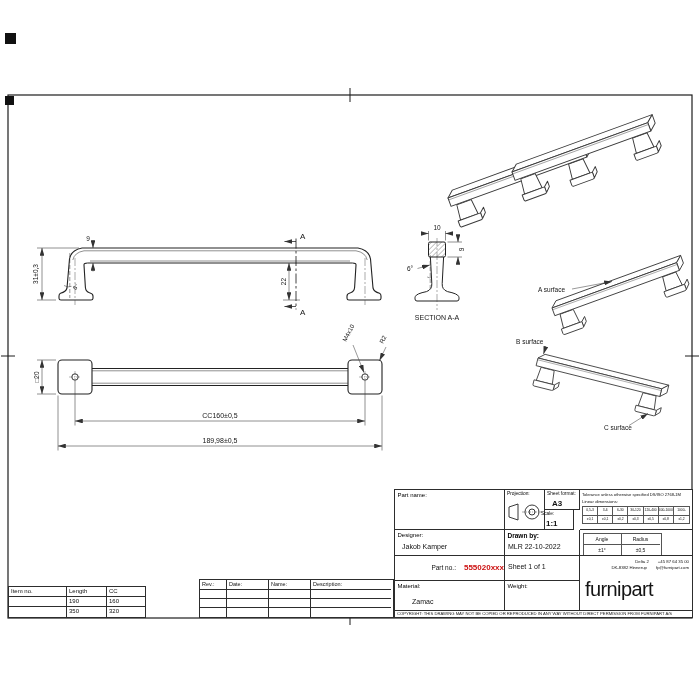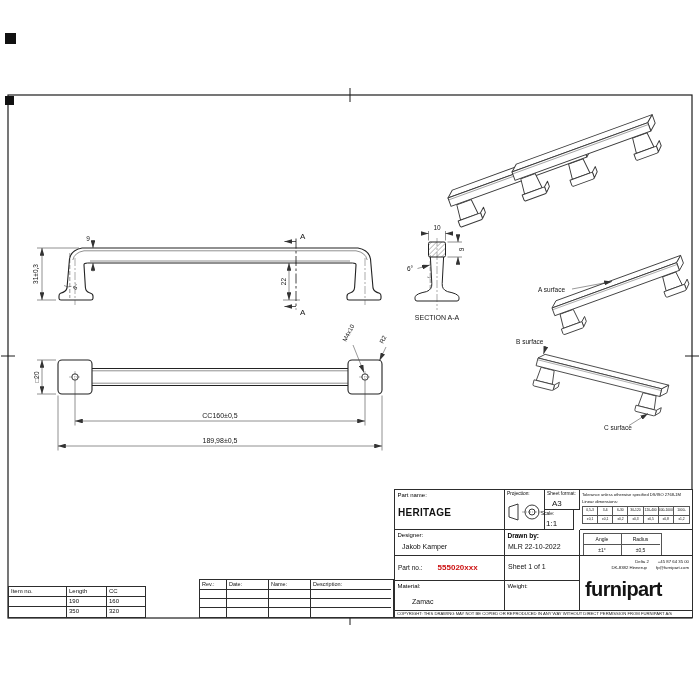--- a/index.html
+++ b/index.html
@@ -23,38 +23,38 @@
   .title-block{position:absolute;left:394px;top:489px;width:297px;height:127px;box-sizing:content-box;border:1px solid #2d2d2d;background:#fff;}
   .cell{position:absolute;border-right:1px solid #2d2d2d;border-bottom:1px solid #2d2d2d;overflow:hidden;box-sizing:border-box;}
   .cell.no-r{border-right:none}
   .cell.no-b{border-bottom:none}
   .lbl{font-size:6px;padding:1.5px 0 0 2.5px;color:#000;line-height:7px;}
   .lbl-b{font-weight:bold;font-size:6.5px;}
   .lbl-s{font-size:4.8px;padding:1px 0 0 2px;line-height:5.5px;}
   .val-partname{font-size:10px;font-weight:bold;letter-spacing:.3px;padding:8px 0 0 3px;}
   .val{font-size:7px;padding:4px 0 0 7px;}
   .val-c{font-size:7px;padding:8px 0 0 17px;}
-  .val-fmt{font-size:8px;font-weight:normal;padding:2px 0 0 7px;}
-  .partno-line{display:flex;align-items:baseline;gap:15px;padding:7px 0 0 3px;}
+  .val-fmt{font-size:8px;font-weight:bold;padding:2px 0 0 7px;}
+  .partno-line{display:flex;align-items:baseline;gap:8px;padding:7px 0 0 3px;justify-content:flex-end;}
   .lbl2{font-size:6.5px;}
   .partno-red{color:#cc1111;font-size:8px;font-weight:bold;}
   .sheetinfo{font-size:7px;padding:7px 0 0 3px;}
   .tol-note{font-size:4.1px;line-height:5.5px;padding:1.5px 1px 0 2px;white-space:nowrap;}
   .tol-lbl{font-size:4.3px;padding:1.5px 0 0 2px;line-height:5.5px;}
   .tol-table{display:grid;grid-template-columns:repeat(7,1fr);margin:2px 2px 0 2px;border:.5px solid #555;}
   .tol-table>div{border-right:.5px solid #555;border-bottom:.5px solid #555;font-size:3.3px;text-align:center;line-height:7px;height:7.5px;overflow:hidden;}
   .tol-table>div:nth-child(7n){border-right:none}
   .tol-table>div:nth-child(n+8){border-bottom:none}
   .ar-table{display:grid;grid-template-columns:38px 38px;margin:2.5px 0 0 2.5px;border:.5px solid #555;width:77px;box-sizing:content-box;}
   .ar-table>div{border-right:.5px solid #555;border-bottom:.5px solid #555;font-size:5px;text-align:center;line-height:10px;height:10px;}
   .ar-table>div:nth-child(2n){border-right:none}
   .ar-table>div:nth-child(n+3){border-bottom:none}
   .addr{position:absolute;top:3px;right:3px;font-size:4.3px;line-height:6px;}
   .addr .row{display:flex;gap:9px;justify-content:flex-end;}
-  .logo{position:absolute;left:5px;bottom:9px;font-size:20px;font-weight:bold;letter-spacing:-.6px;color:#141414;}
+  .logo{position:absolute;left:5px;bottom:9px;font-size:20px;font-weight:normal;letter-spacing:-.6px;color:#141414;}
   .copyright{font-size:4.2px;line-height:6px;padding-left:2px;white-space:nowrap;color:#222;}
 </style>
 </head>
 <body>
 
 <div class="sheet">
 
   <svg class="abs" width="700" height="700" viewBox="0 0 700 700">
     <defs>
       <marker id="aE" viewBox="0 0 10 6" markerWidth="8" markerHeight="4.8" refX="9.8" refY="3" orient="auto" markerUnits="userSpaceOnUse">
@@ -237,21 +237,20 @@
     <div class="lastr"></div>
       <div class="lastr"></div>
       <div class="lastr"></div>
       <div class="lastc lastr"></div>
   </div>
 
   <div class="title-block">
 
     <div class="cell" style="left:0;top:0;width:110px;height:40px">
       <div class="lbl">Part name:</div>
-      <div class="val-partname">HERITAGE</div>
     </div>
 
     <div class="cell" style="left:110px;top:0;width:40px;height:40px">
       <div class="lbl lbl-s">Projection:</div>
       <svg width="36" height="20" style="margin:5px 0 0 2px">
         <polygon points="2,5 11,2 11,18 2,15" fill="none" stroke="#222" stroke-width="0.9"></polygon>
         <circle cx="25" cy="10" r="7" fill="none" stroke="#222" stroke-width="0.9"></circle>
         <circle cx="25" cy="10" r="3" fill="none" stroke="#222" stroke-width="0.9"></circle>
         <line x1="15" y1="10" x2="35" y2="10" stroke="#222" stroke-width="0.4" stroke-dasharray="3 1 1 1"></line>
       </svg>

